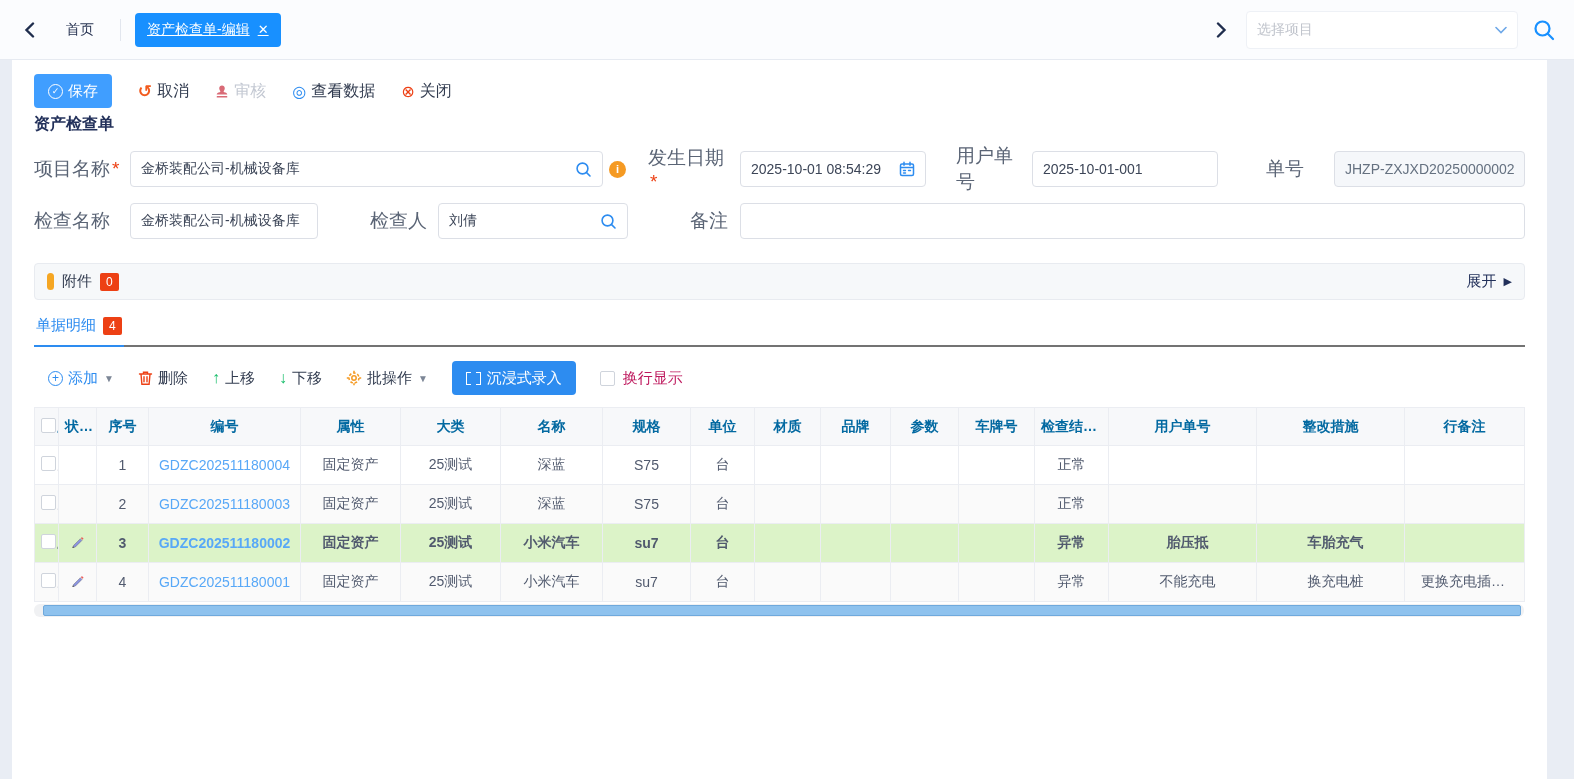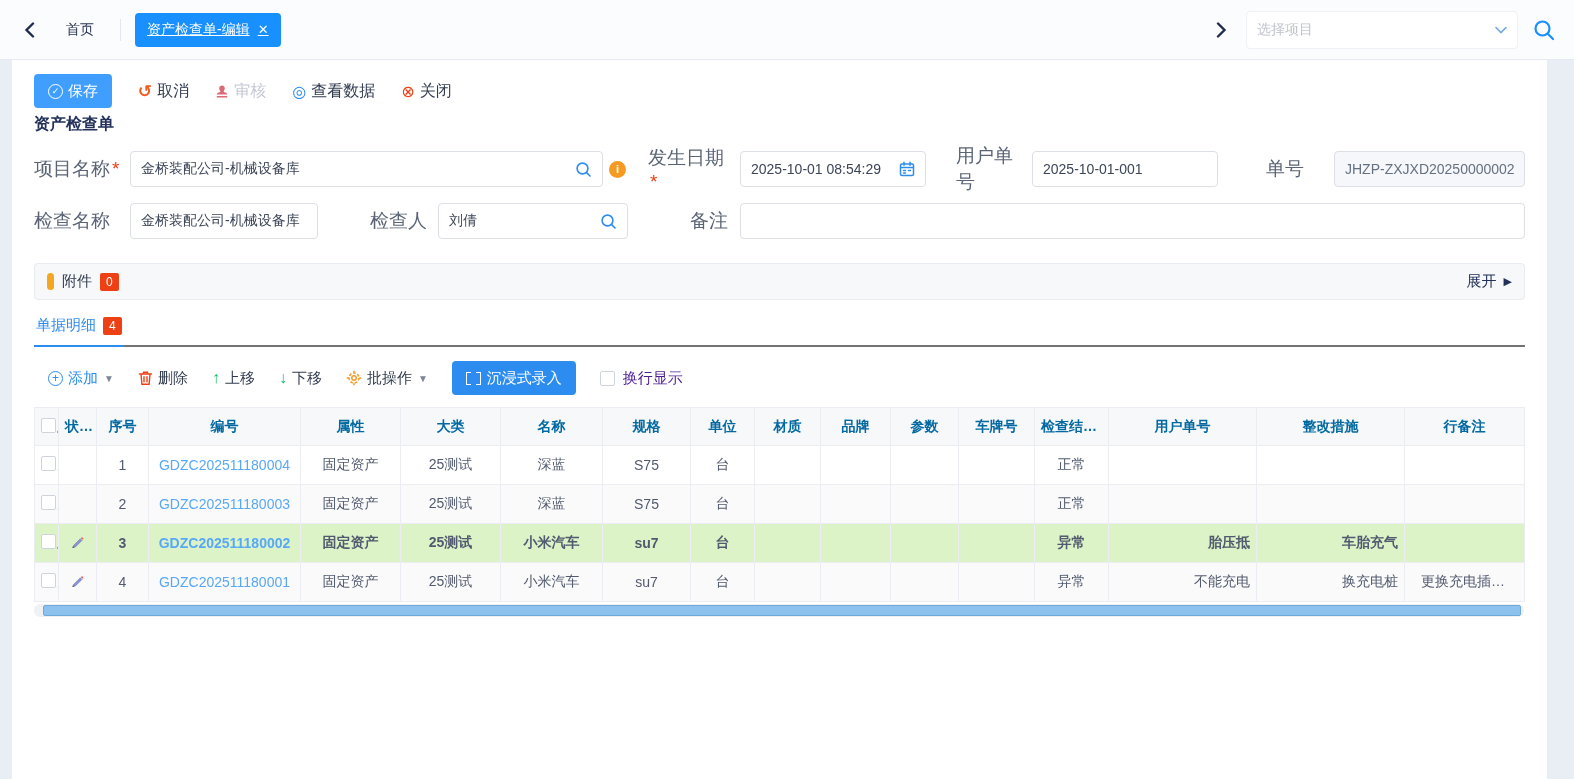--- a/index.html
+++ b/index.html
@@ -92,33 +92,33 @@
   .arrow-up, .arrow-down { color:#19be6b; font-size:16px; font-weight:bold; }
   .btn-immersive {
     background:#2d8cf0; color:#fff; border:none; border-radius:4px; height:34px; padding:0 14px;
     display:flex; align-items:center; gap:6px; font-size:15px; cursor:pointer; font-family:inherit;
   }
   .brk { display:inline-flex; gap:5px; }
   .brk i { width:5px; height:13px; display:inline-block; }
   .brk .l { border-left:1.6px solid #fff; border-top:1.6px solid #fff; border-bottom:1.6px solid #fff; }
   .brk .r { border-right:1.6px solid #fff; border-top:1.6px solid #fff; border-bottom:1.6px solid #fff; }
   .cbx { width:15px; height:15px; border:1px solid #cfd4dc; border-radius:2px; background:#fff; display:inline-block; cursor:pointer; flex:none; }
-  .wrap-toggle { display:flex; align-items:center; gap:8px; font-size:15px; color:#4c1d95; }
+  .wrap-toggle { display:flex; align-items:center; gap:8px; font-size:15px; color:#be185d; }
   
   table.grid { border-collapse:collapse; table-layout:fixed; width:1490px; }
   .grid th, .grid td {
     border:1px solid #ebedf2; height:39px; padding:0 6px; font-size:14px;
     overflow:hidden; white-space:nowrap; text-overflow:ellipsis; text-align:center;
   }
   .grid th { background:#f7f8fa; color:#0369a1; font-weight:bold; height:38px; }
   .grid td { color:#515a6e; background:#fff; }
   .grid tr.stripe td { background:#fafafa; }
   .grid tr.hl td { background:#dcf3c8; font-weight:bold; }
   .grid td.cell-code { color:#58a8f7; cursor:pointer; }
-  .grid td.left, .grid th.left { text-align:right; padding-left:16px; }
+  .grid td.left, .grid th.left { text-align:center; padding-left:16px; }
   .req-th::after { content:" *"; color:#ed4014; }
   .hscroll { margin-top:2px; height:13px; background:#f0f1f3; border-radius:6px; position:relative; width:1490px; }
   .hscroll .thumb { position:absolute; top:1px; bottom:1px; left:9px; right:3px; background:#8ec2ee; border:1px solid #6fa9dc; border-radius:2px; cursor:grab; }
   .pencil { cursor:pointer; display:inline-flex; }
   svg { display:block; }
 </style>
 </head>
 <body>
 
 <div class="tabbar">

